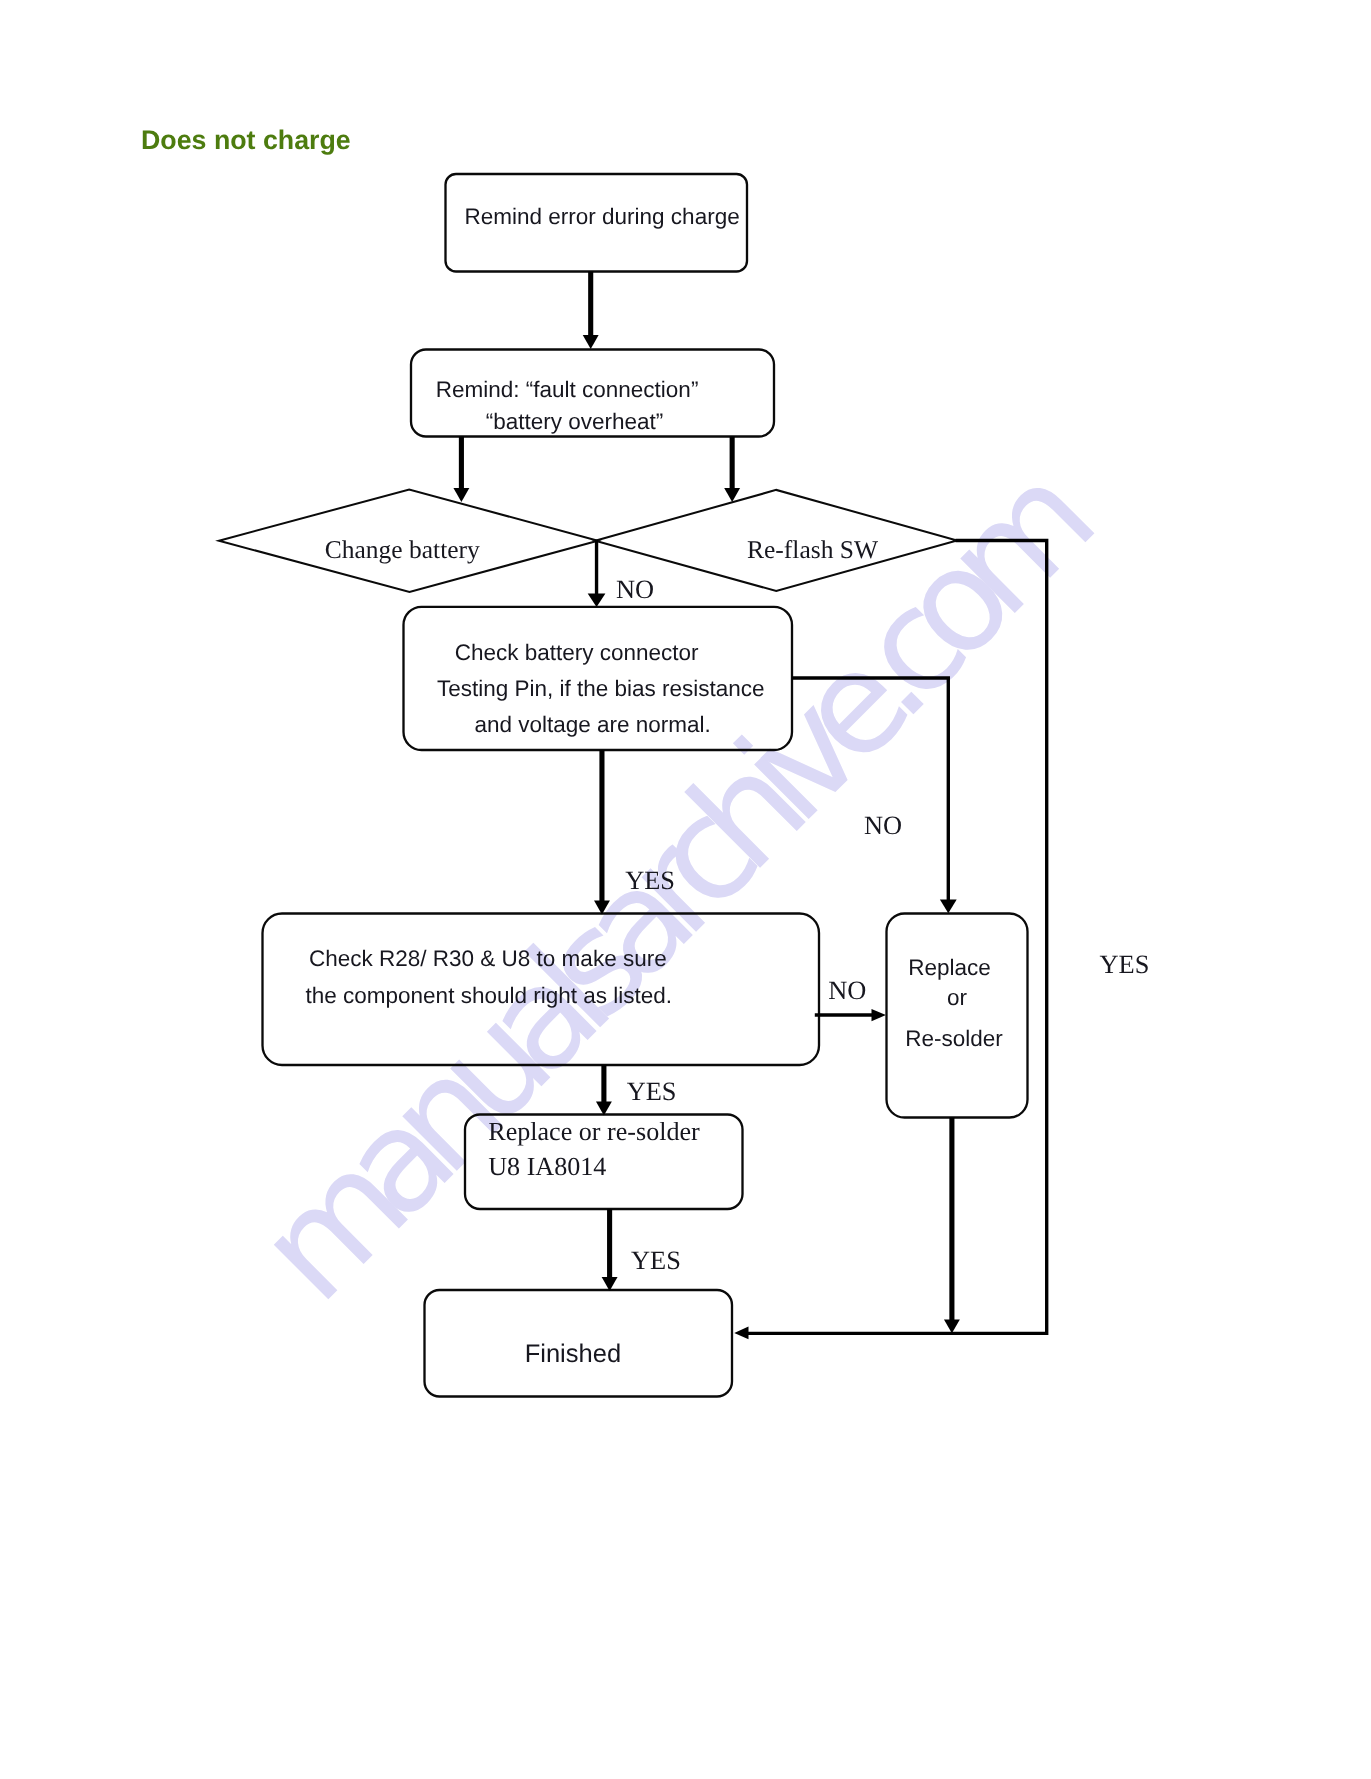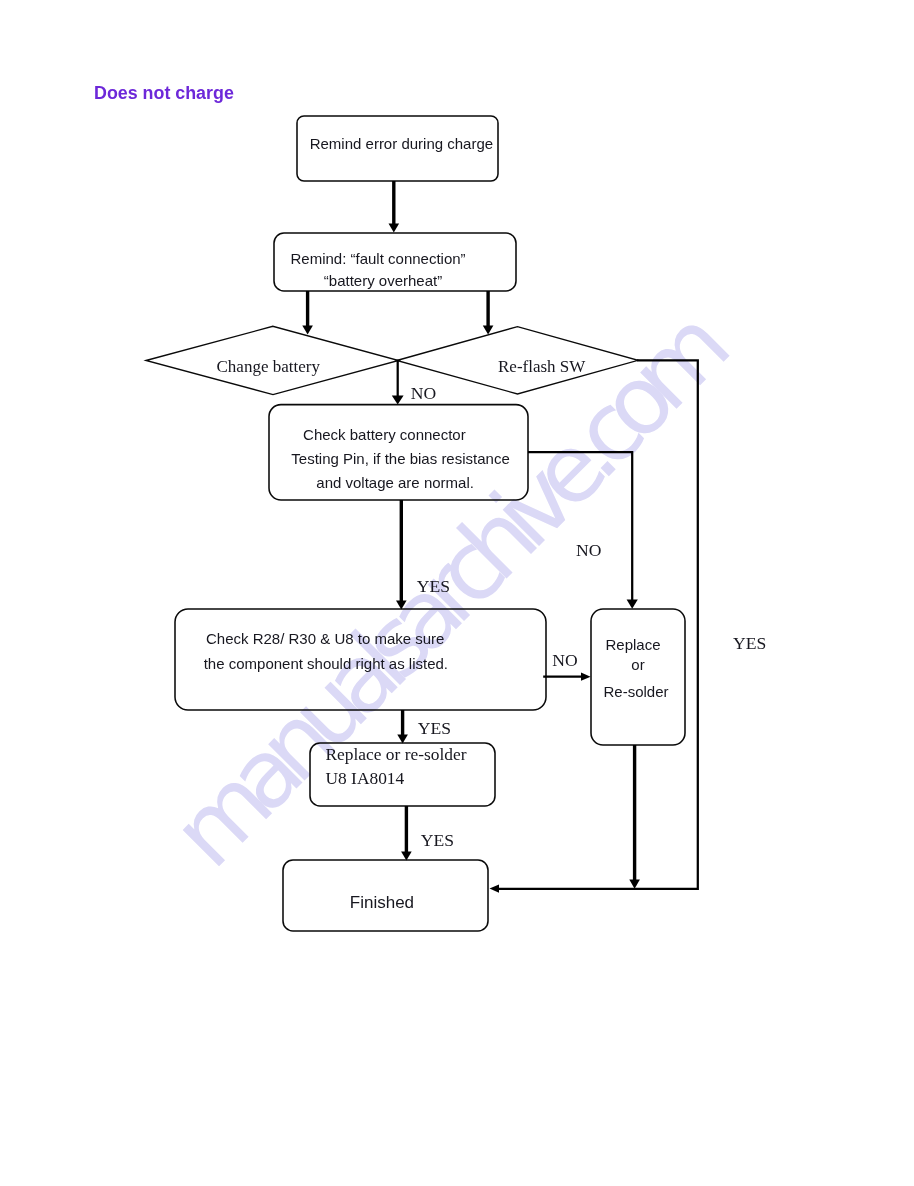--- a/index.html
+++ b/index.html
@@ -2,21 +2,21 @@
 <html><head>
 <meta charset="utf-8">
 <style>
   html,body{margin:0;padding:0;}
   body{width:914px;height:1186px;background:#ffffff;overflow:hidden;
        font-family:"Liberation Sans",sans-serif;}
   #page{position:relative;width:914px;height:1186px;background:#fff;}
   .layer{position:absolute;left:0;top:0;width:914px;height:1186px;}
   #wm{pointer-events:none;}
   .ttl{position:absolute;font-family:"Liberation Sans",sans-serif;font-weight:bold;
-       font-size:17.85px;color:#6d28d9;white-space:nowrap;}
+       font-size:17.85px;color:#4d7c0f;white-space:nowrap;}
   #chart text{fill:#17171f;}
   .tsans{font-family:"Liberation Sans",sans-serif;font-size:15px;}
   .tserif{font-family:"Liberation Serif",serif;font-size:17px;}
   .tlabel{font-family:"Liberation Serif",serif;font-size:17.6px;}
   .tserif2{font-family:"Liberation Serif",serif;font-size:17.4px;}
   .tsans17{font-family:"Liberation Sans",sans-serif;font-size:17px;}
   .nodebox{fill:none;stroke:#0a0a0a;stroke-width:1.55;}
   .diamond{fill:none;stroke:#0a0a0a;stroke-width:1.35;}
   .thick{stroke:#000000;stroke-width:3.4;fill:none;}
   .thin{stroke:#000000;stroke-width:2.25;fill:none;}

